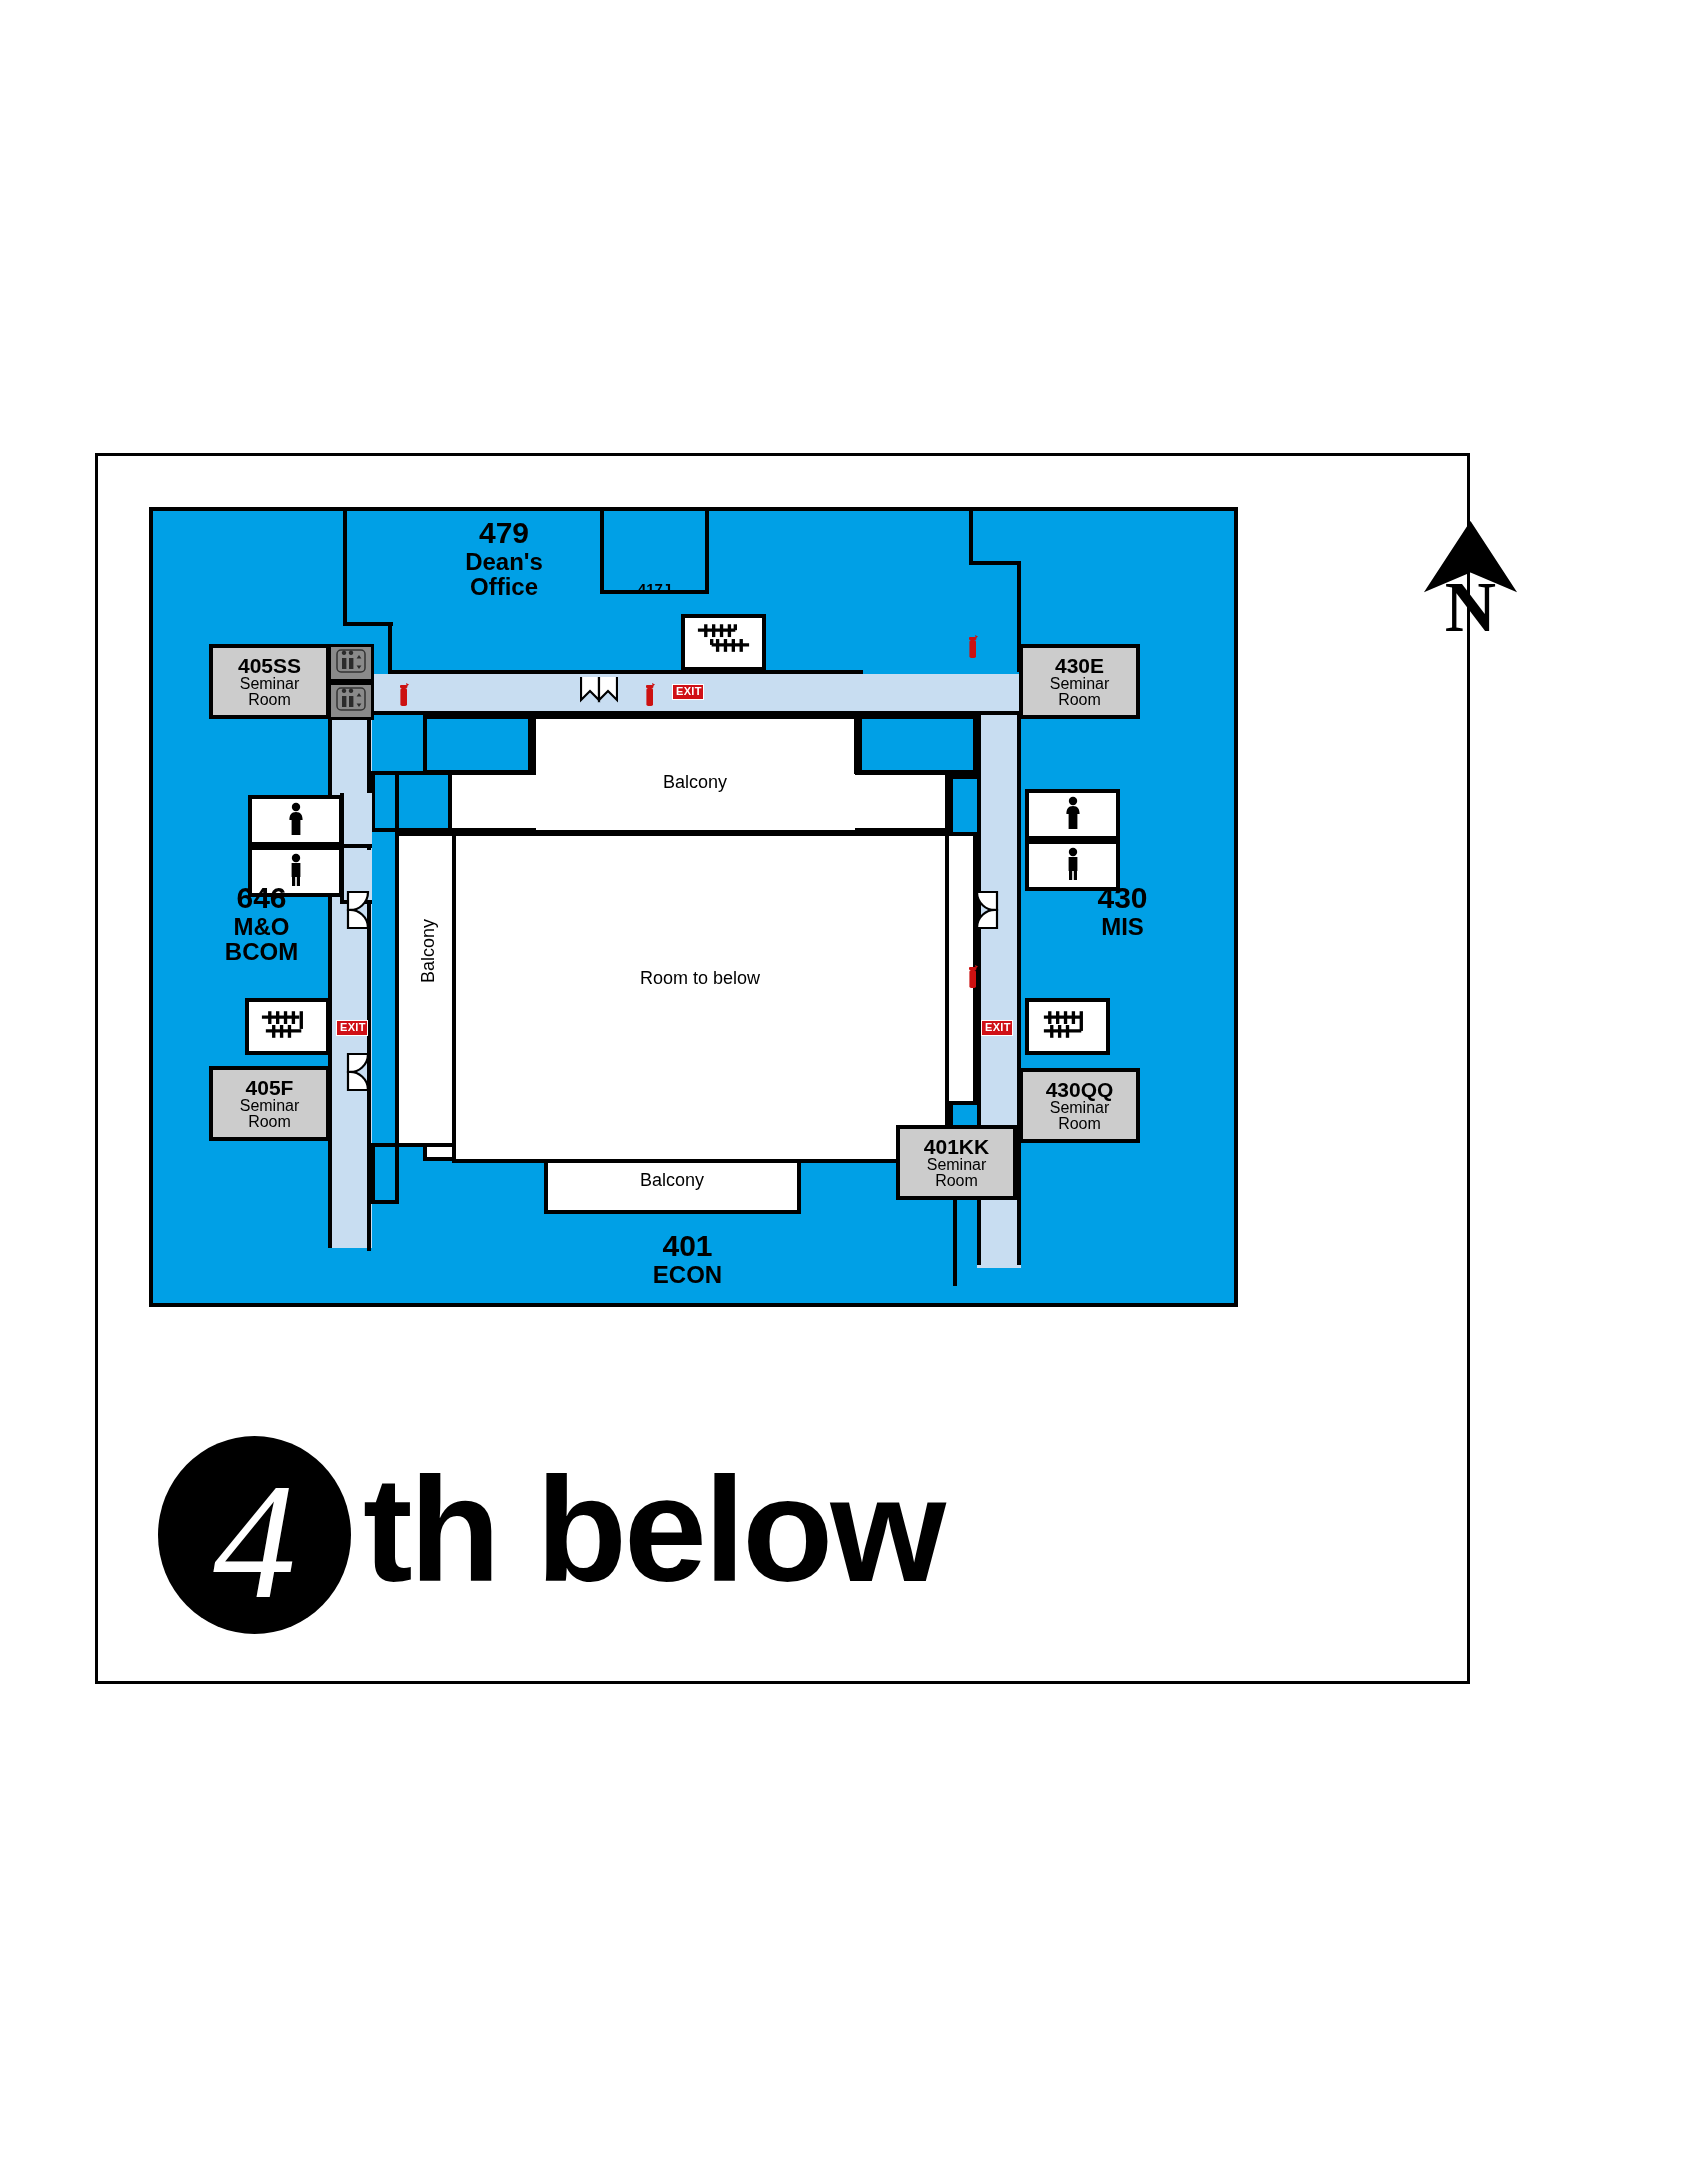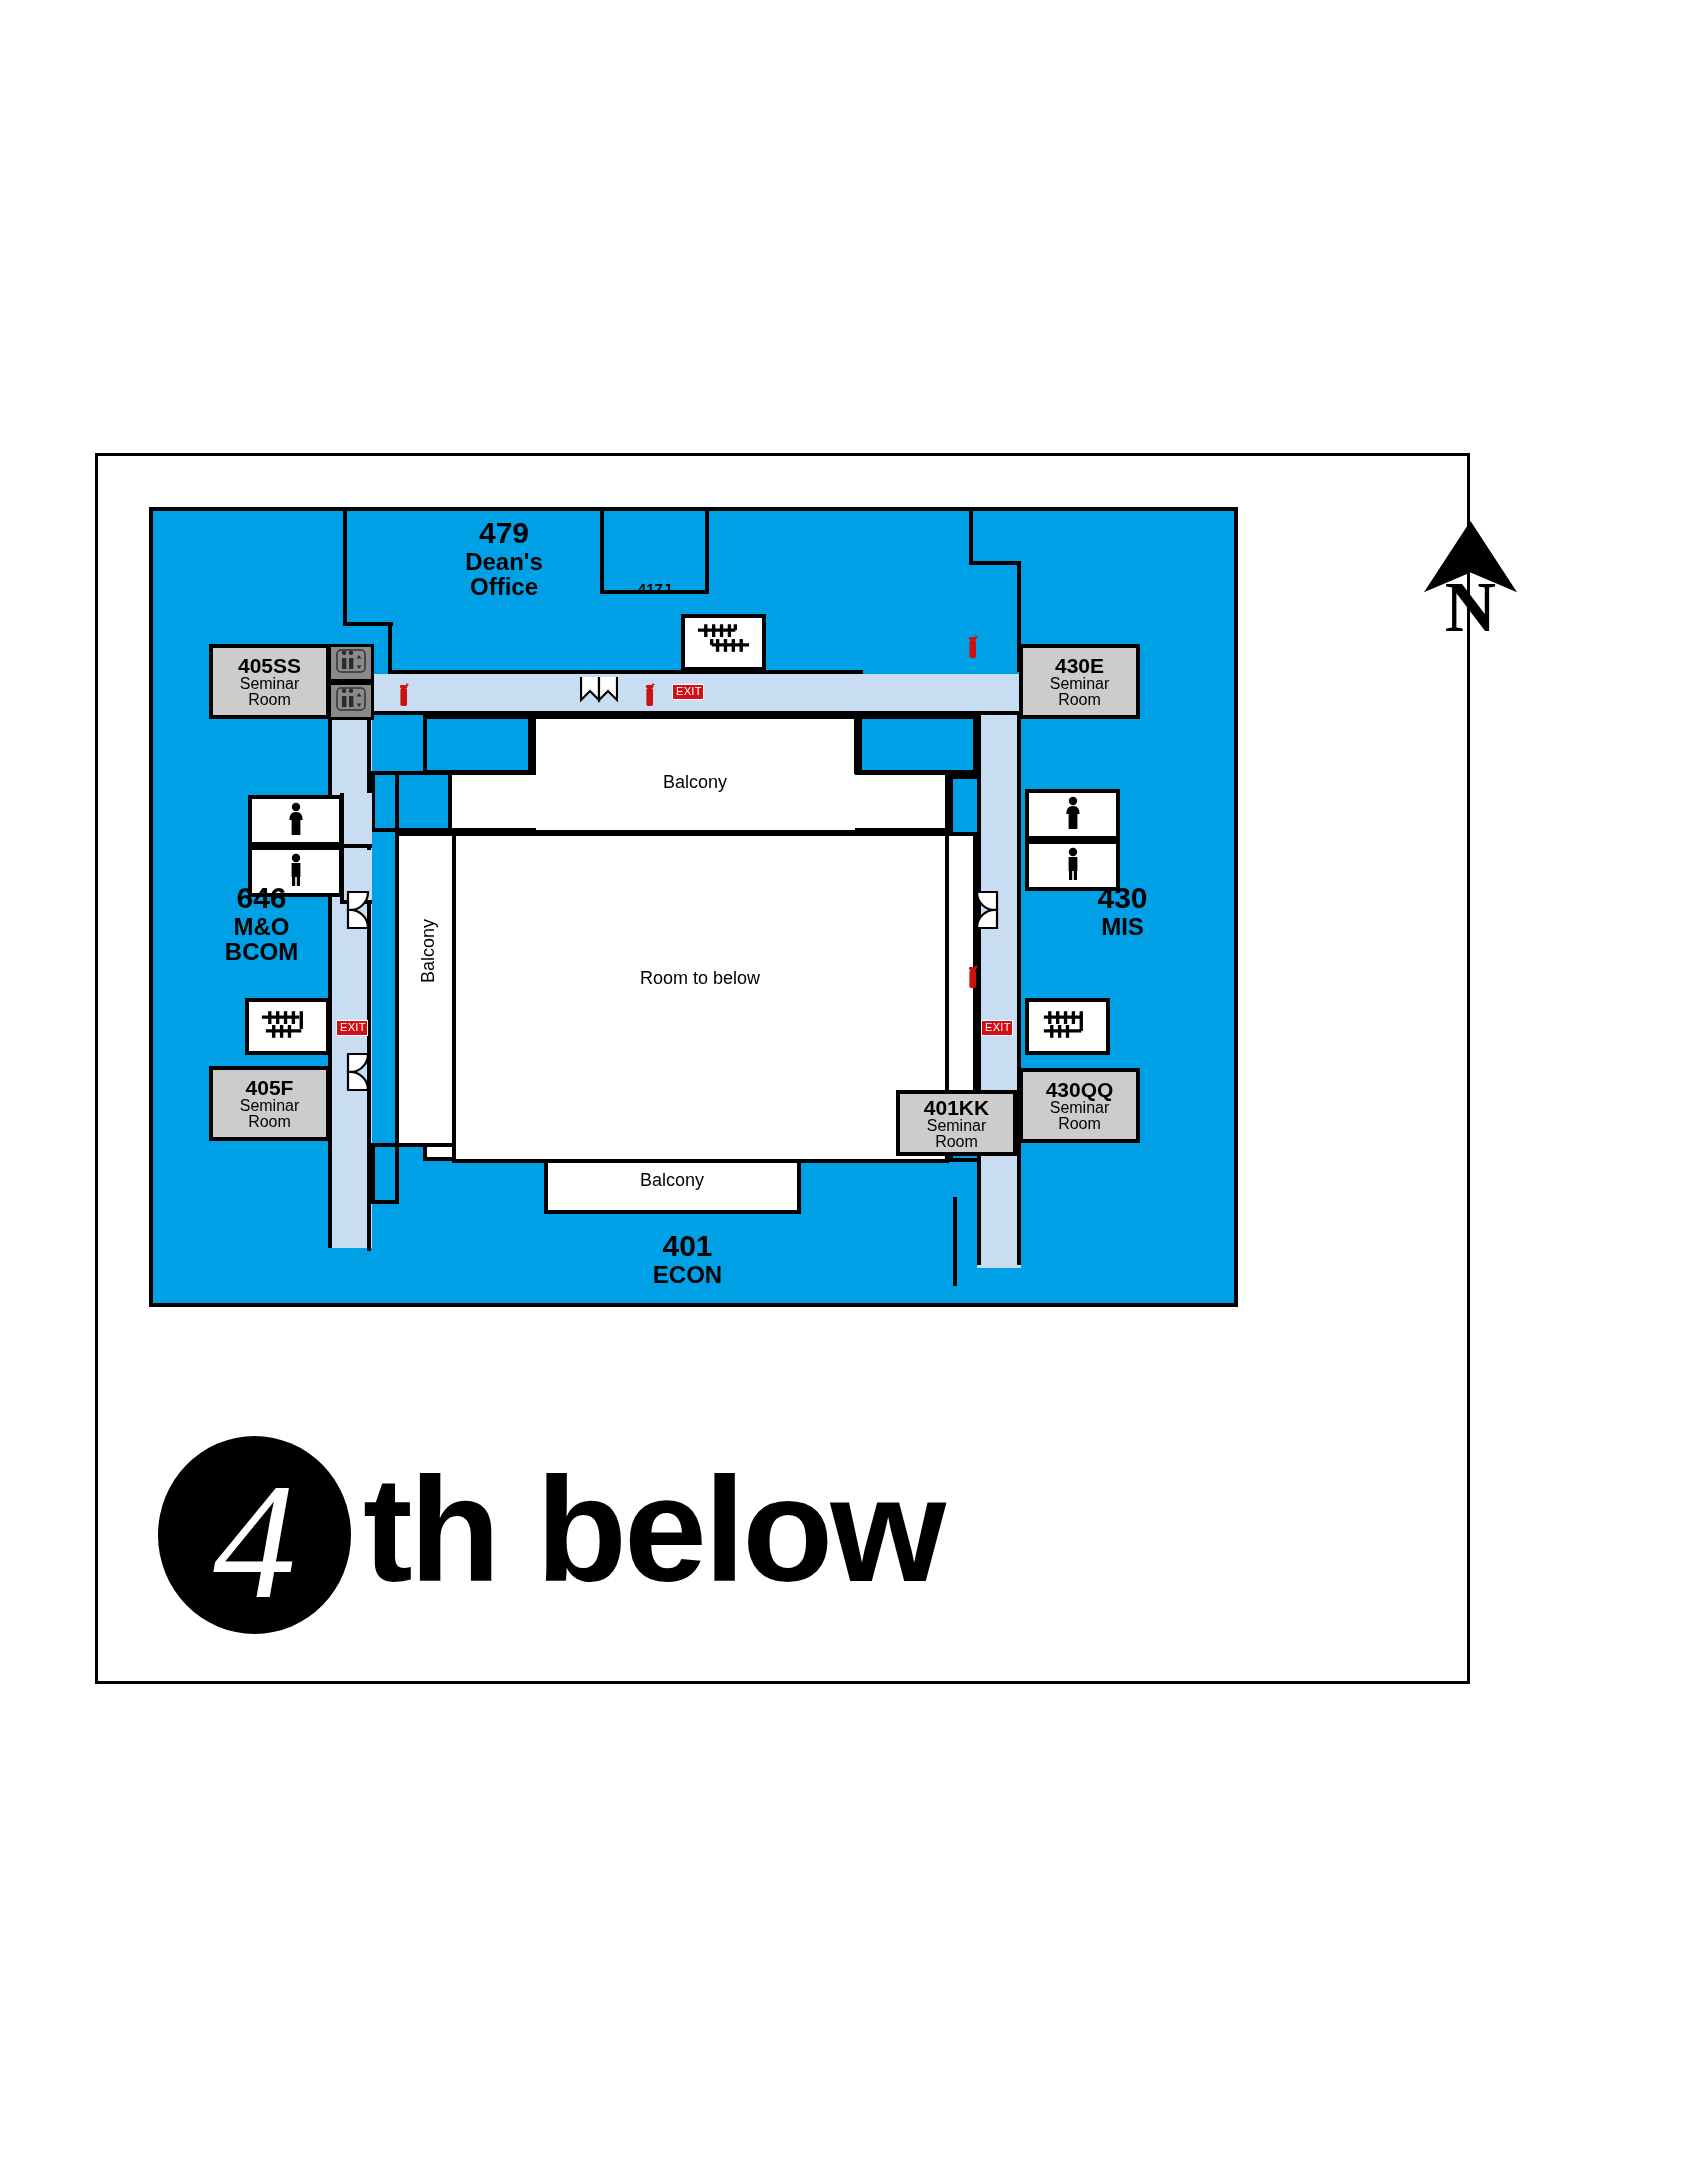--- a/index.html
+++ b/index.html
@@ -93,21 +93,21 @@
     display: flex;
     align-items: center;
     justify-content: center;
   }
 
   .exitsign {
     position: absolute;
     background: #D01016;
     color: #ffffff;
     font-size: 11px;
-    font-weight: 400;
+    font-weight: 700;
     letter-spacing: 0.3px;
     padding: 1px 3px 2px 3px;
     border: 1px solid #ffffff;
     box-sizing: border-box;
     line-height: 1;
     font-family: "Liberation Sans", sans-serif;
     text-align: center;
   }
 
   .vlabel {
@@ -458,21 +458,21 @@
         <span class="psub">Seminar</span>
         <span class="psub">Room</span>
       </div>
 
       <div class="plaque" style="left:921px; top:612px; width:121px; height:75px;">
         <span class="pnum">430QQ</span>
         <span class="psub">Seminar</span>
         <span class="psub">Room</span>
       </div>
 
-      <div class="plaque" style="left:798px; top:634px; width:121px; height:66px;">
+      <div class="plaque" style="left:798px; top:669px; width:121px; height:75px;">
         <span class="pnum">401KK</span>
         <span class="psub">Seminar</span>
         <span class="psub">Room</span>
       </div>
 
       <div class="shape" style="left:855px; top:741px; width:4px; height:89px; background:#000;"></div>
       <div class="shape" style="left:230px; top:683px; width:4px; height:10px; background:#000;"></div>
 
       <div class="room-label" style="left:327px; top:61px; width:158px;">
         <div class="rl-num">479</div>

